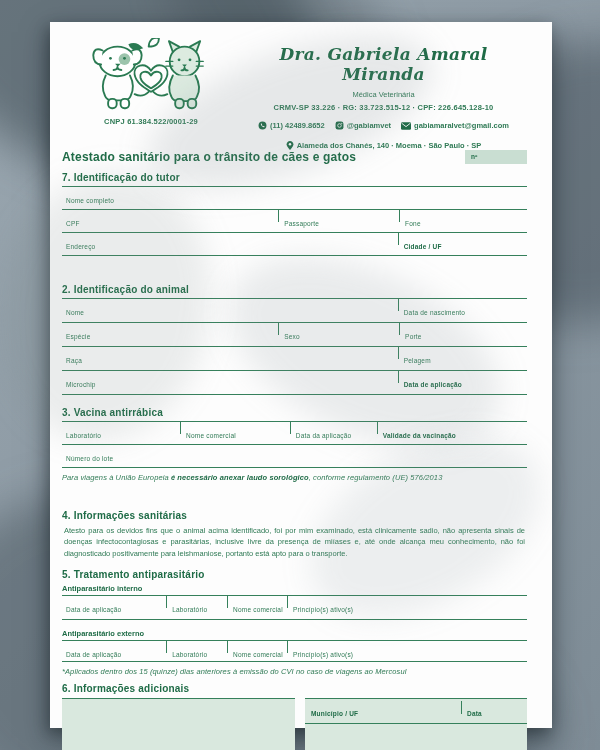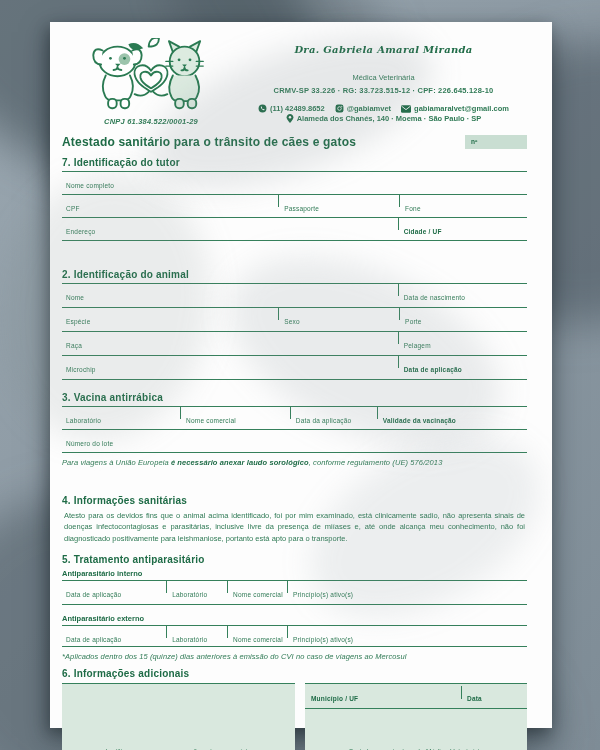--- a/index.html
+++ b/index.html
@@ -35,34 +35,34 @@
   .pshadow{position:absolute;z-index:5;border-radius:50%;filter:blur(15px);pointer-events:none;}
   .p1{left:90px;top:30px;width:300px;height:120px;background:rgba(118,132,138,.17);transform:rotate(-20deg);}
   .p2{left:170px;top:250px;width:290px;height:160px;background:rgba(118,132,138,.15);transform:rotate(25deg);}
   .p3{left:-50px;top:150px;width:210px;height:270px;background:rgba(118,132,138,.14);transform:rotate(10deg);}
   .p4{left:250px;top:430px;width:250px;height:150px;background:rgba(118,132,138,.12);transform:rotate(-30deg);}
 
   .content{position:relative;z-index:2;height:100%;padding:16px 25px 0 12px;}
 
   
   .hdr{display:flex;}
-  .logo-block{width:178px;text-align:center;font-style:italic;}
+  .logo-block{width:178px;text-align:center;}
   .logo-block svg{display:block;margin:0 auto;}
   .cnpj{font-size:7.5px;font-weight:bold;color:var(--green-mid);letter-spacing:.2px;margin-top:1px;}
   .hdr-right{flex:1;text-align:center;padding-top:6px;color:var(--green);}
-  .doc-name{font-family:"DejaVu Serif",serif;font-style:italic;font-weight:bold;font-size:10px;letter-spacing:.3px;}
-  .doc-role{font-size:7.5px;color:var(--green-mid);margin-top:18px;}
+  .doc-name{font-family:"DejaVu Serif",serif;font-style:italic;font-weight:bold;font-size:17px;letter-spacing:.3px;}
+  .doc-role{font-size:7.5px;color:var(--green-mid);margin-top:6px;}
   .doc-cred{font-size:7.5px;font-weight:bold;color:var(--green-mid);margin-top:4px;letter-spacing:.2px;}
   .contacts{display:flex;justify-content:center;gap:10px;margin-top:9px;font-size:7.5px;font-weight:bold;color:var(--green-mid);align-items:center;}
   .contact{display:flex;align-items:center;gap:3px;}
   .contact svg{display:block;}
-  .address{display:flex;justify-content:center;gap:3px;align-items:center;margin-top:1px;font-size:7.5px;font-weight:bold;color:var(--green-mid);}
-
-  
-  .title-row{display:flex;align-items:center;justify-content:space-between;margin-top:9px;}
+  .address{display:flex;justify-content:center;gap:3px;align-items:center;margin-top:11px;font-size:7.5px;font-weight:bold;color:var(--green-mid);}
+
+  
+  .title-row{display:flex;align-items:center;justify-content:space-between;}
   .doc-title{font-size:12px;font-weight:bold;color:var(--green);letter-spacing:.2px;}
   .num-box{width:62px;height:14px;background:var(--fill-number);font-size:6.5px;font-weight:bold;color:var(--green);padding:3px 0 0 6px;}
 
   
   .sec-h{font-size:10px;font-weight:bold;color:var(--green);letter-spacing:.2px;}
   .mt8{margin-top:8px}.mt10{margin-top:10px}.mt11{margin-top:28px}.mt12{margin-top:12px}.mt7{margin-top:7px}
   .ftable{border-bottom:1.6px solid var(--line);margin-top:3px;}
   .frow{display:flex;border-top:1px solid var(--line);}
   .r23{height:23px}.r24{height:24px}.r21{height:21px}
   .fcell{padding:2px 0 0 4px;}

